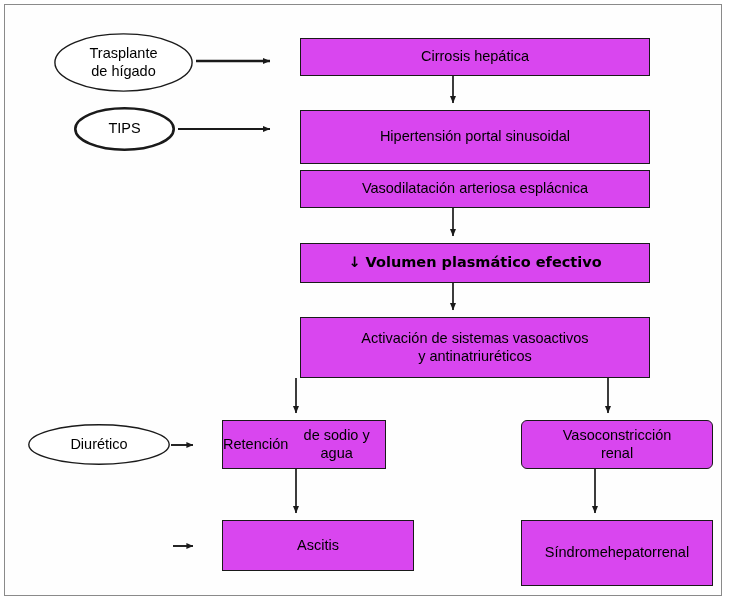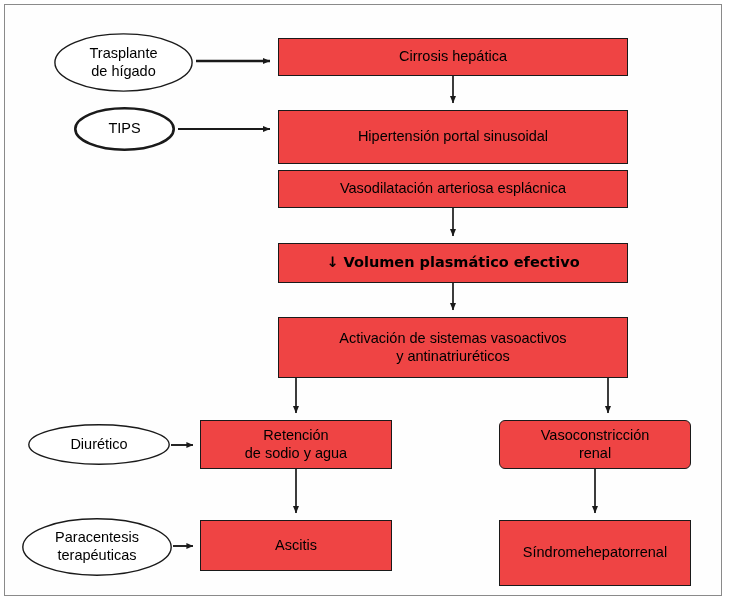--- a/index.html
+++ b/index.html
@@ -40,22 +40,23 @@
     box-sizing: border-box;
     display: flex;
     align-items: center;
     justify-content: center;
     text-align: center;
     color: #000000;
     line-height: 1.22;
   }
   .box {
     border: 1.6px solid #1a1a1a;
-    background: #ef4444;
+    background: #d946ef;
     font-size: 14.5px;
+    margin-left: 22px;
   }
   .ellipse-wrap {
     background: transparent;
     font-size: 14.5px;
   }
   .ellipse-wrap .elabel {
     position: relative;
     z-index: 2;
     padding: 0 4px;
   }
@@ -131,21 +132,21 @@
 
   <div class="node box" style="left:278px; top:243px; width:350px; height:40px;font-weight:bold;">
     <span class="arrow-glyph">↓ Volumen plasmático efectivo</span>
   </div>
 
   <div class="node box" style="left:278px; top:317px; width:350px; height:61px; flex-direction:column;">
     <span>Activación de sistemas vasoactivos</span>
     <span>y antinatriuréticos</span>
   </div>
 
-  <div class="node box" style="left:200px; top:420px; width:192px; height:49px; flex-direction:column;">
+  <div class="node box" style="left:200px; top:420px; width:164px; height:49px; ">
     <span>Retención</span>
     <span>de sodio y agua</span>
   </div>
 
   <div class="node box" style="left:499px; top:420px; width:192px; height:49px; flex-direction:column;border-radius:6px;">
     <span>Vasoconstricción</span>
     <span>renal</span>
   </div>
 
   <div class="node box" style="left:200px; top:520px; width:192px; height:51px;">
@@ -172,21 +173,14 @@
     <span class="elabel">de hígado</span>
   </div>
 
   <div class="node ellipse-wrap" style="left:28px; top:424px; width:142px; height:41px;">
     <svg class="oval" viewBox="0 0 142 41" preserveAspectRatio="none">
       <ellipse cx="71" cy="20.5" rx="70.2" ry="19.7" fill="#ffffff" stroke="#1a1a1a" stroke-width="1.4"></ellipse>
     </svg>
     <span class="elabel">Diurético</span>
   </div>
 
-  <div class="node ellipse-wrap" style="left:22px; top:518px; width:150px; height:58px; flex-direction:column;">
-    <svg class="oval" viewBox="0 0 150 58" preserveAspectRatio="none">
-      <ellipse cx="75" cy="29" rx="74.2" ry="28.2" fill="#ffffff" stroke="#1a1a1a" stroke-width="1.4"></ellipse>
-    </svg>
-    <span class="elabel">Paracentesis</span>
-    <span class="elabel">terapéuticas</span>
-  </div>
 
 </div>
 
 </body></html>

